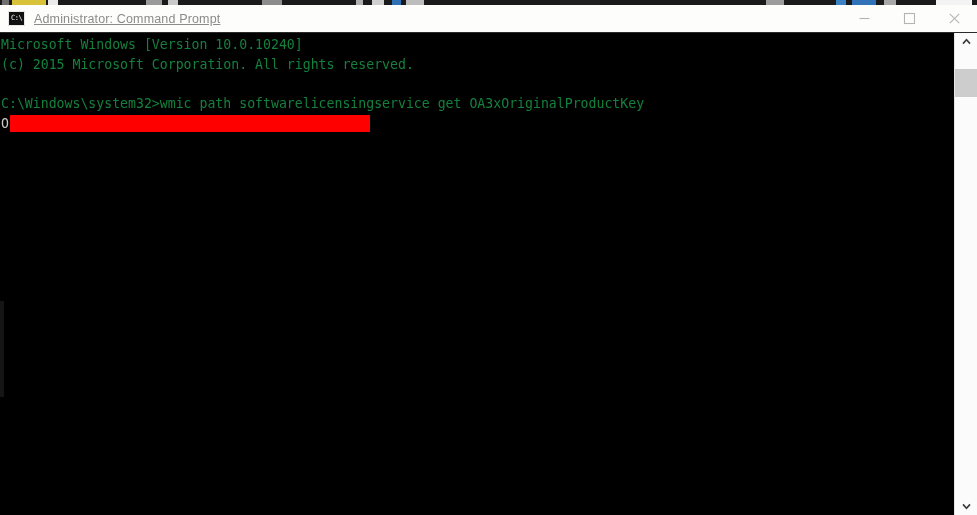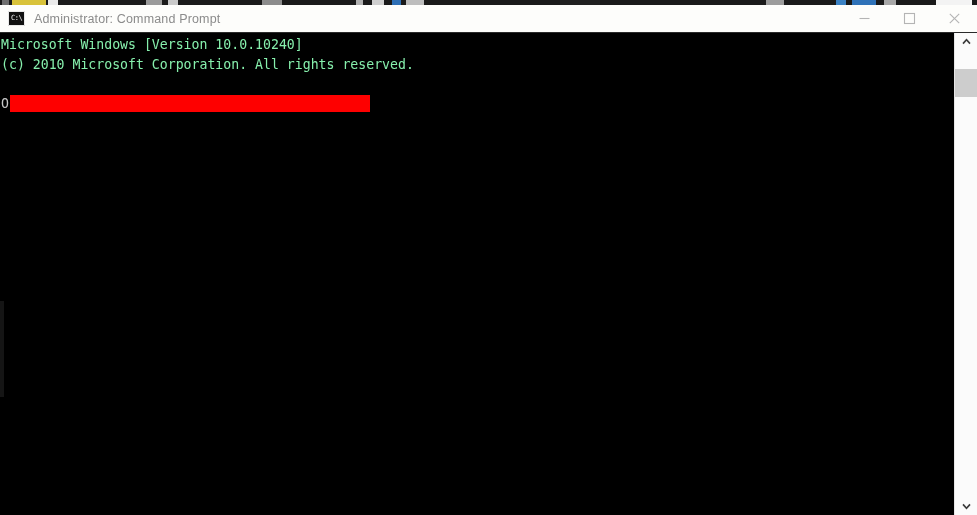--- a/index.html
+++ b/index.html
@@ -89,20 +89,21 @@
     white-space: nowrap;
   }
 
   .title-text {
     font-family: "Liberation Sans", sans-serif;
     font-size: 12.5px;
     color: #8b8b8b;
     letter-spacing: 0.15px;
     white-space: nowrap;
     flex: 1 1 auto;
+    text-decoration: underline;
   }
 
   .win-controls {
     display: flex;
     align-items: stretch;
     height: 27px;
     flex: 0 0 auto;
   }
   .win-btn {
     width: 45px;
@@ -125,21 +126,21 @@
     background: #000000;
     overflow: hidden;
   }
   .console-inner {
     padding: 2px 0 0 1px;
   }
   .line {
     font-family: "DejaVu Sans Mono", monospace;
     font-size: 13.2px;
     line-height: 19.8px;
-    color: #86efac;
+    color: #15803d;
     white-space: pre;
     letter-spacing: 0px;
     height: 19.8px;
   }
   .line.blank { color: transparent; }
 
   
   .redact-line {
     position: relative;
     height: 19.8px;
@@ -268,22 +269,23 @@
             <line x1="11.2" y1="1.8" x2="1.8" y2="11.2" stroke="#b4b4b4" stroke-width="1.1"></line>
           </svg>
         </div>
       </div>
     </div>
 
     <div class="console">
       <div class="console-inner" id="console-inner">
 
       <div class="line">Microsoft Windows [Version 10.0.10240]</div>
-          <div class="line">(c) 2010 Microsoft Corporation. All rights reserved.</div>
+          <div class="line">(c) 2015 Microsoft Corporation. All rights reserved.</div>
           <div class="line blank"> </div>
+          <div class="line">C:\Windows\system32&gt;wmic path softwarelicensingservice get OA3xOriginalProductKey</div>
           <div class="redact-line"><span class="txt">O</span><div class="redact-bar" style="background: rgb(254, 0, 0);"></div></div>
           <div class="line blank"> </div>
           <div class="line blank"> </div>
         </div>
       <div class="edge-artifact" style="top:268px;height:96px;"></div>
     </div>
 
     <div class="sb-gutter"></div>
 
     <div class="scrollbar">

